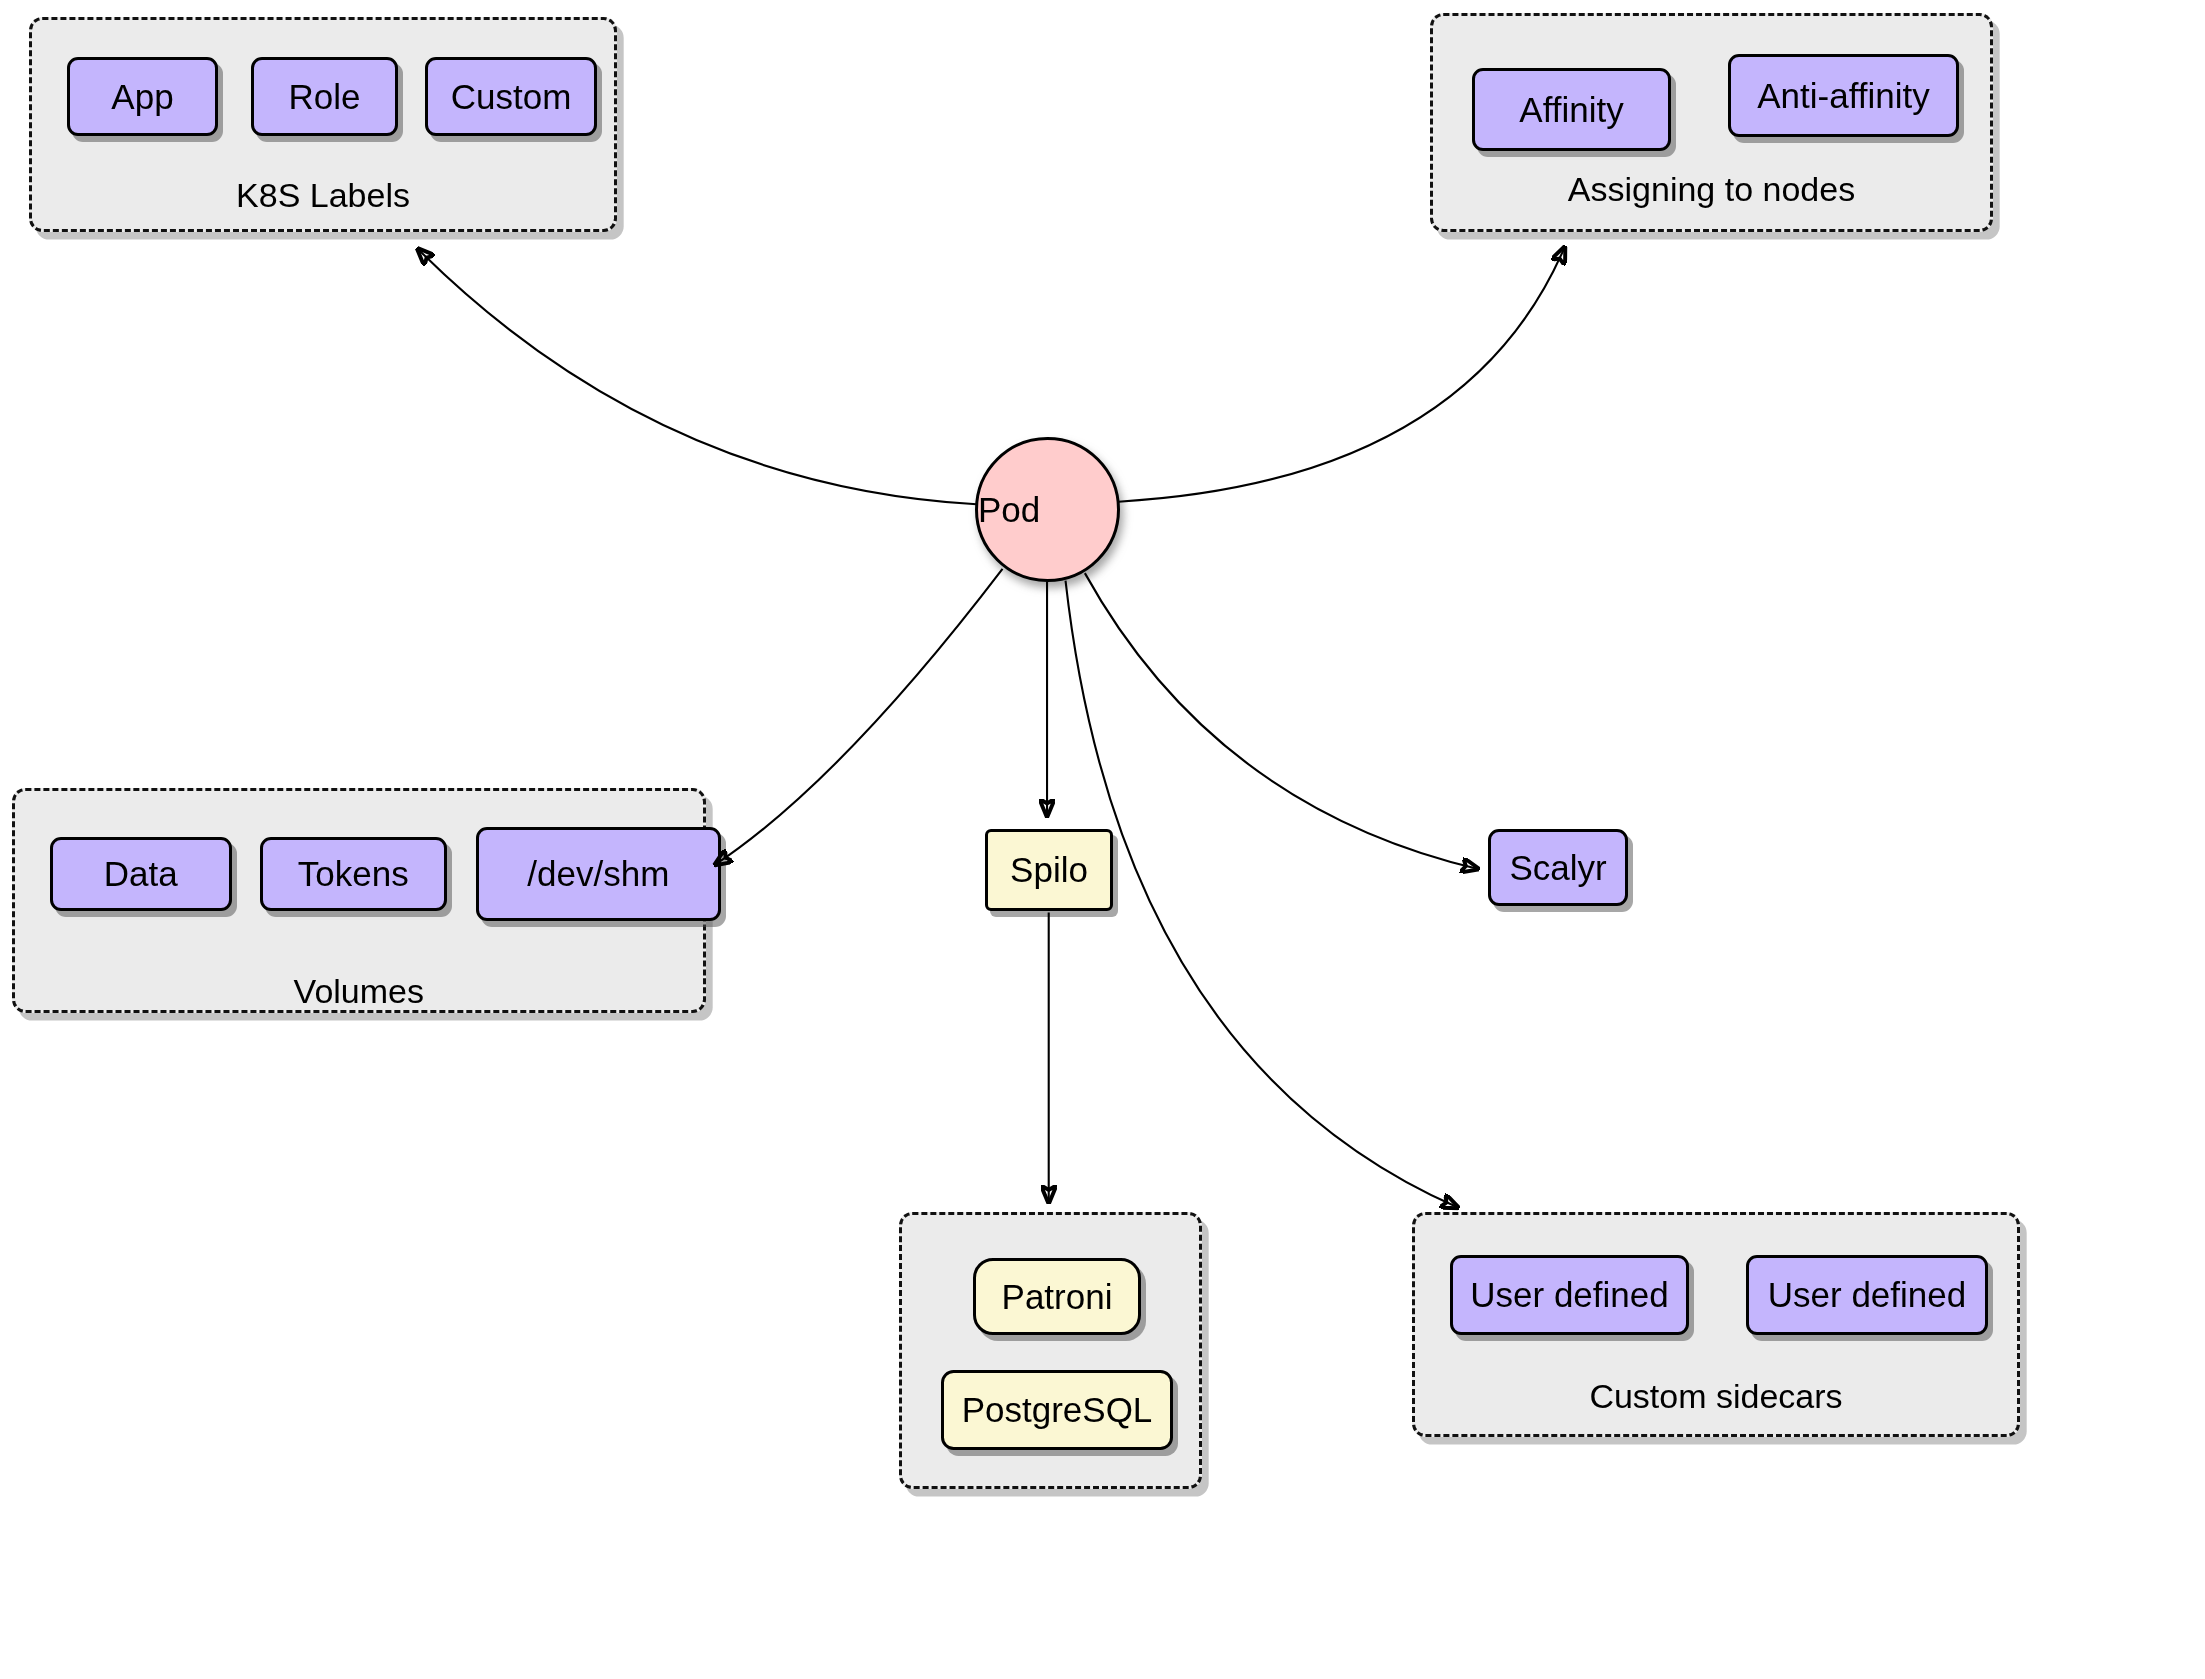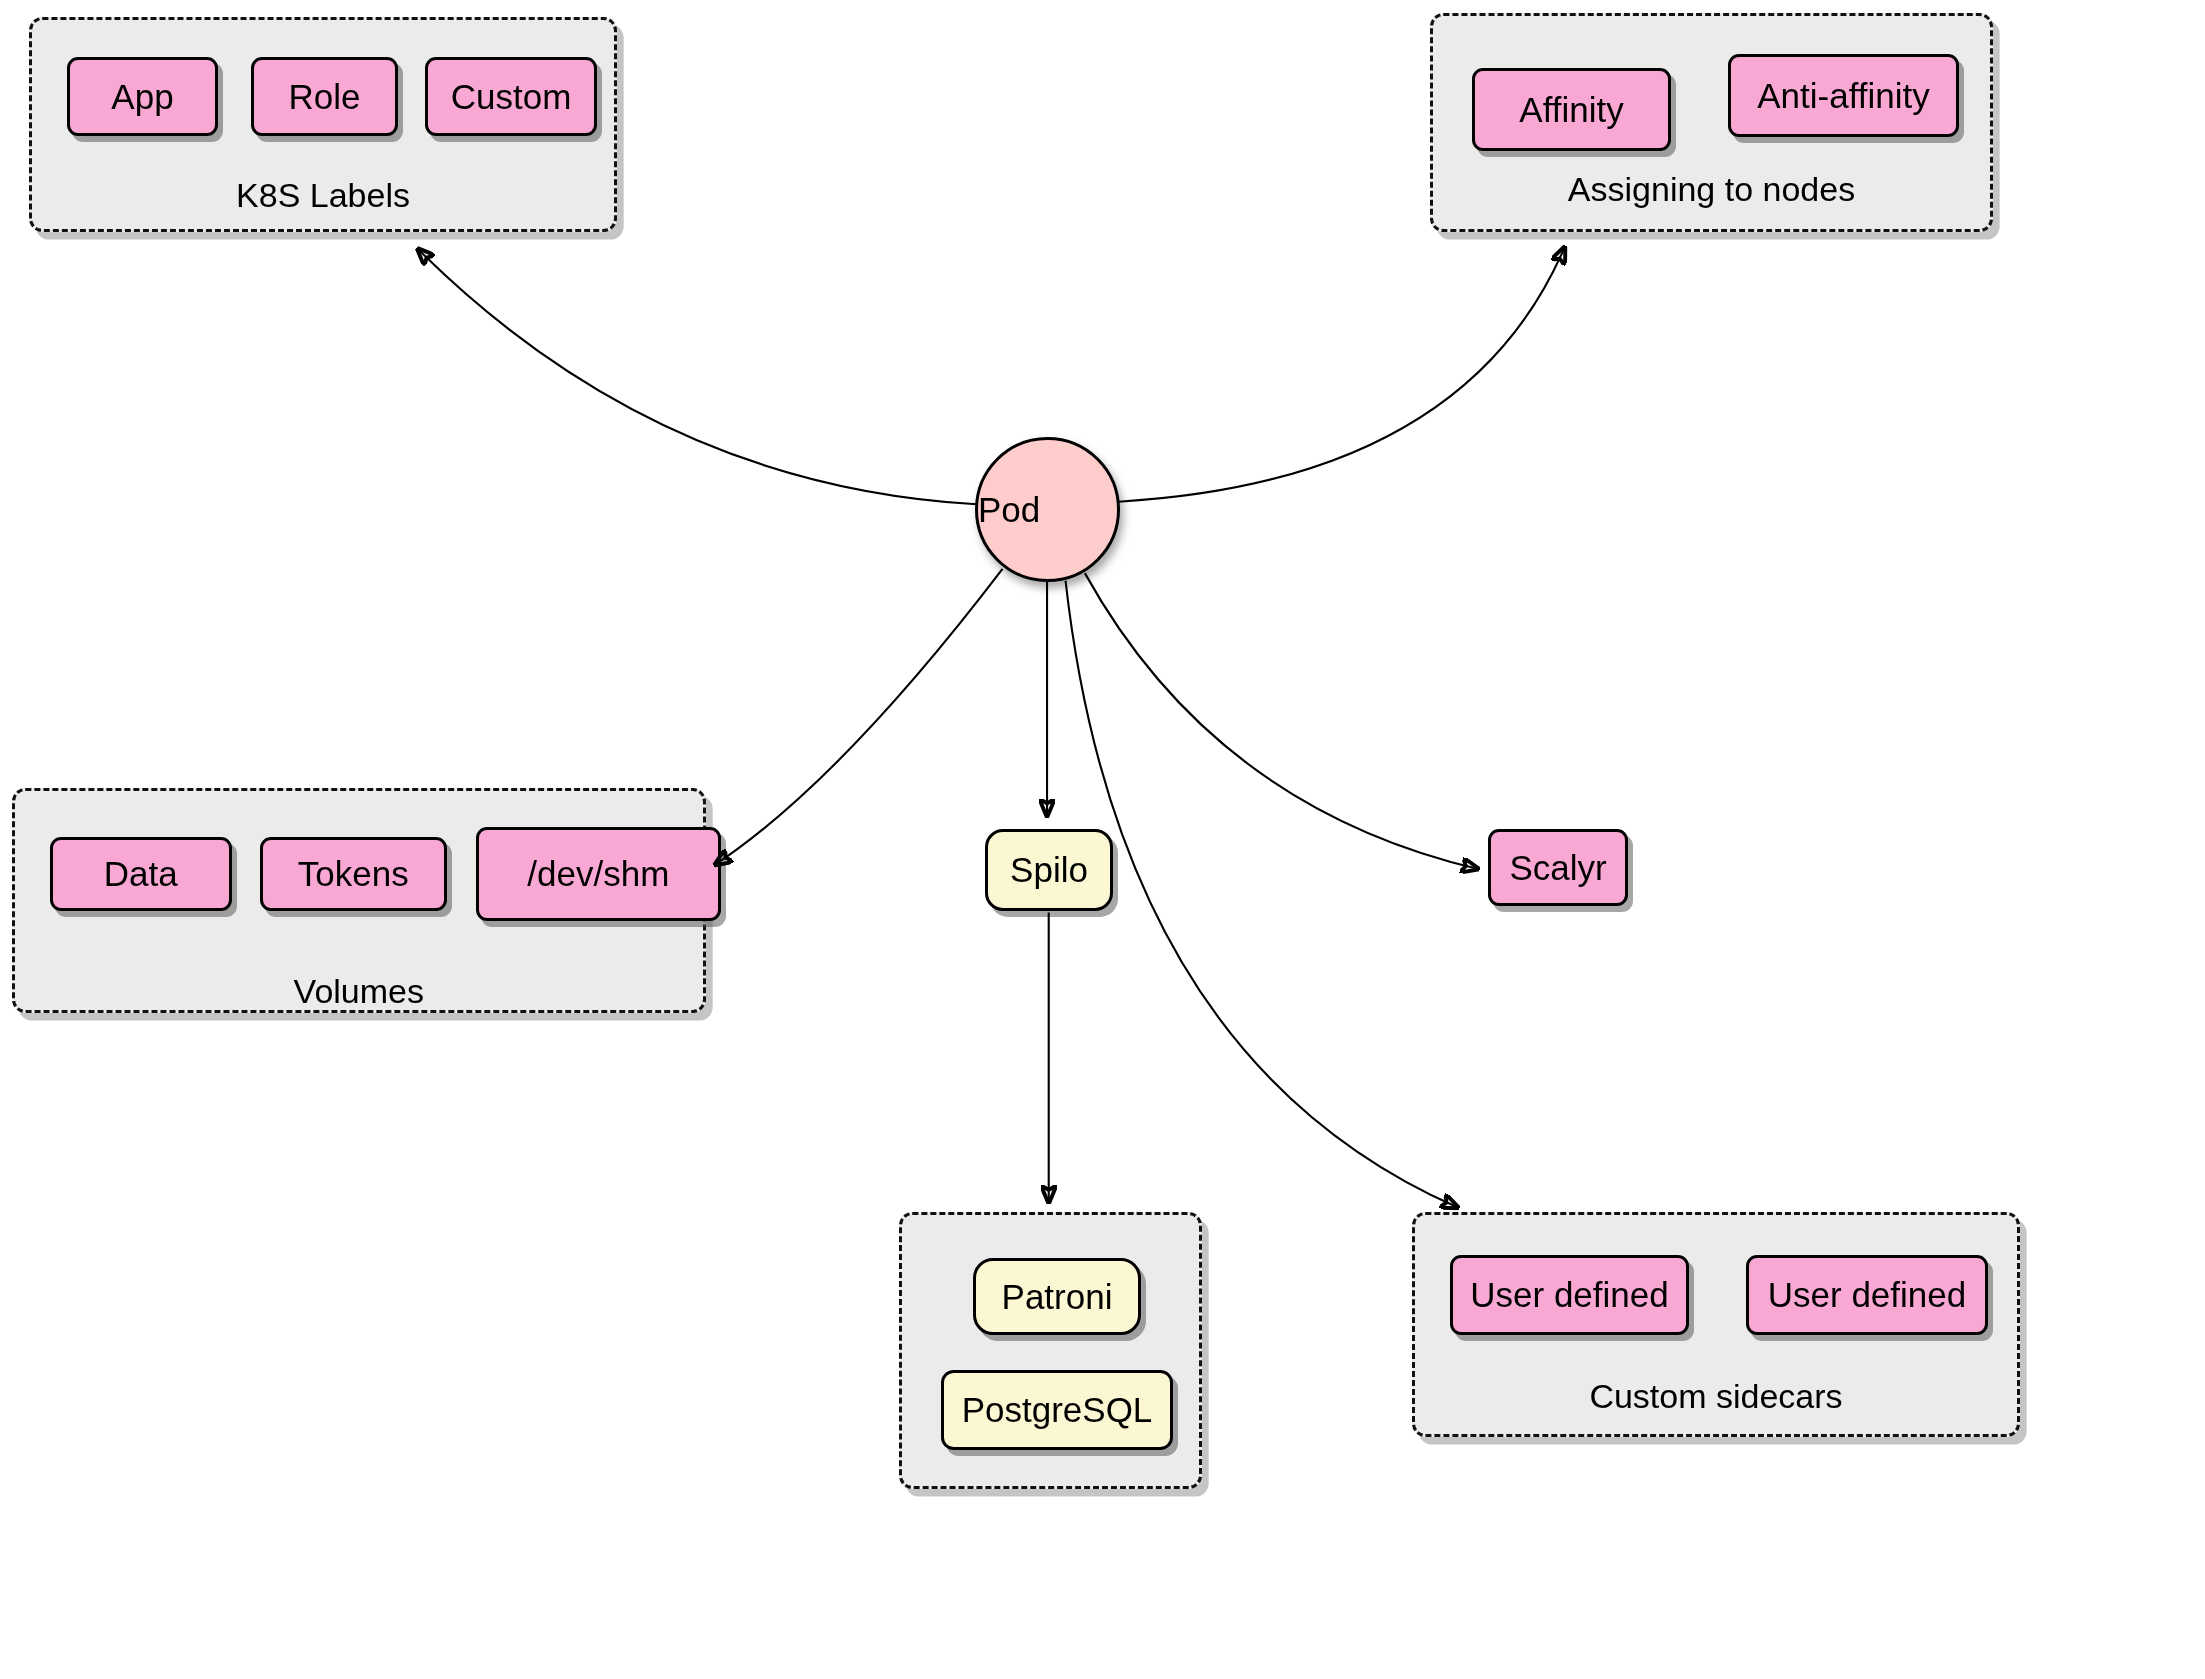--- a/index.html
+++ b/index.html
@@ -40,21 +40,21 @@
     display: flex;
     align-items: center;
     justify-content: center;
     border: 3.4px solid #000;
     border-radius: 11px;
     box-sizing: border-box;
     font-size: 35px;
     white-space: nowrap;
     box-shadow: 5px 5.9px 0 rgba(80,80,80,0.5);
   }
-  .purple { background: #f9a8d4; }
+  .purple { background: #c4b5fd; }
   .yellow { background: #fbf7d3; }
   .pod {
     position: absolute;
     left: 975px;
     top: 437px;
     width: 145px;
     height: 145px;
     border: 3.4px solid #000;
     border-radius: 50%;
     background: #ffcccc;
@@ -83,21 +83,21 @@
   #b-affinity   { left: 39px;  top: 52px; width: 199px; height: 83px; }
   #b-antiaff    { left: 295px; top: 38px; width: 231px; height: 83px; }
   #b-data       { left: 35px;  top: 46px; width: 182px; height: 74px; }
   #b-tokens     { left: 245px; top: 46px; width: 187px; height: 74px; }
   #b-devshm     { left: 461px; top: 36px; width: 245px; height: 94px; }
   #b-patroni    { left: 71px;  top: 43px;  width: 168px; height: 77px; border-radius: 20px; }
   #b-postgres   { left: 39px;  top: 155px; width: 232px; height: 80px; border-radius: 12.6px; }
   #b-ud1        { left: 35px;  top: 40px; width: 239px; height: 80px; }
   #b-ud2        { left: 331px; top: 40px; width: 242px; height: 80px; }
 
-  #n-spilo      { left: 985px; top: 829px; width: 128px; height: 82px;  border-radius: 18px; }
+  #n-spilo      { left: 985px; top: 829px; width: 128px; height: 82px;  border-radius: 6px; }
   #n-scalyr     { left: 1488px; top: 829px; width: 140px; height: 77px; }
 
   #edges {
     position: absolute;
     left: 0;
     top: 0;
     pointer-events: none;
   }
   #edges path { fill: none; stroke: #000; stroke-width: 2.5px; }
 </style>

